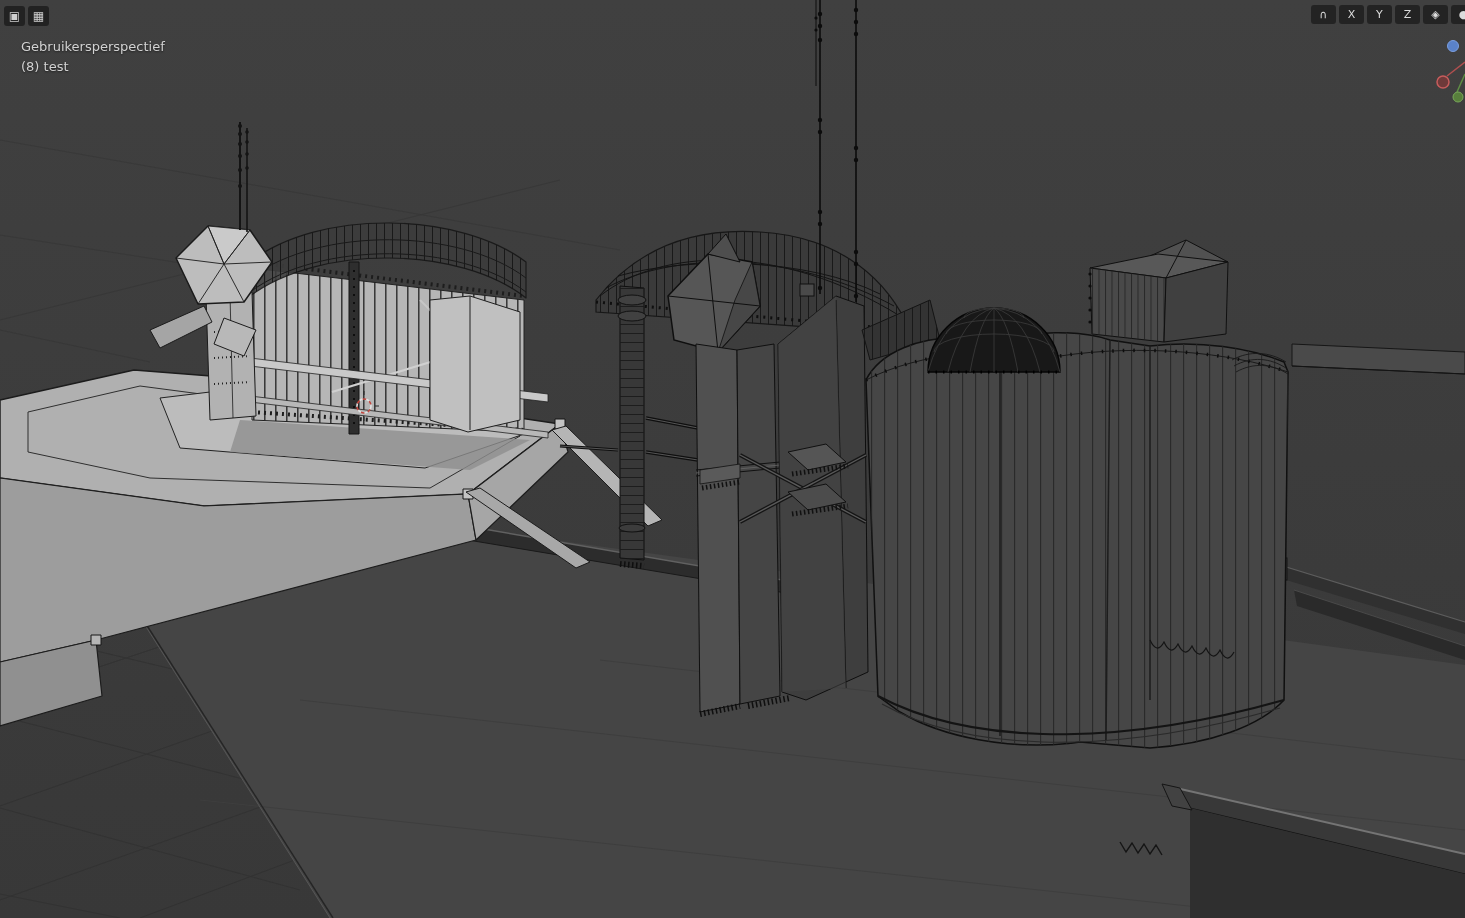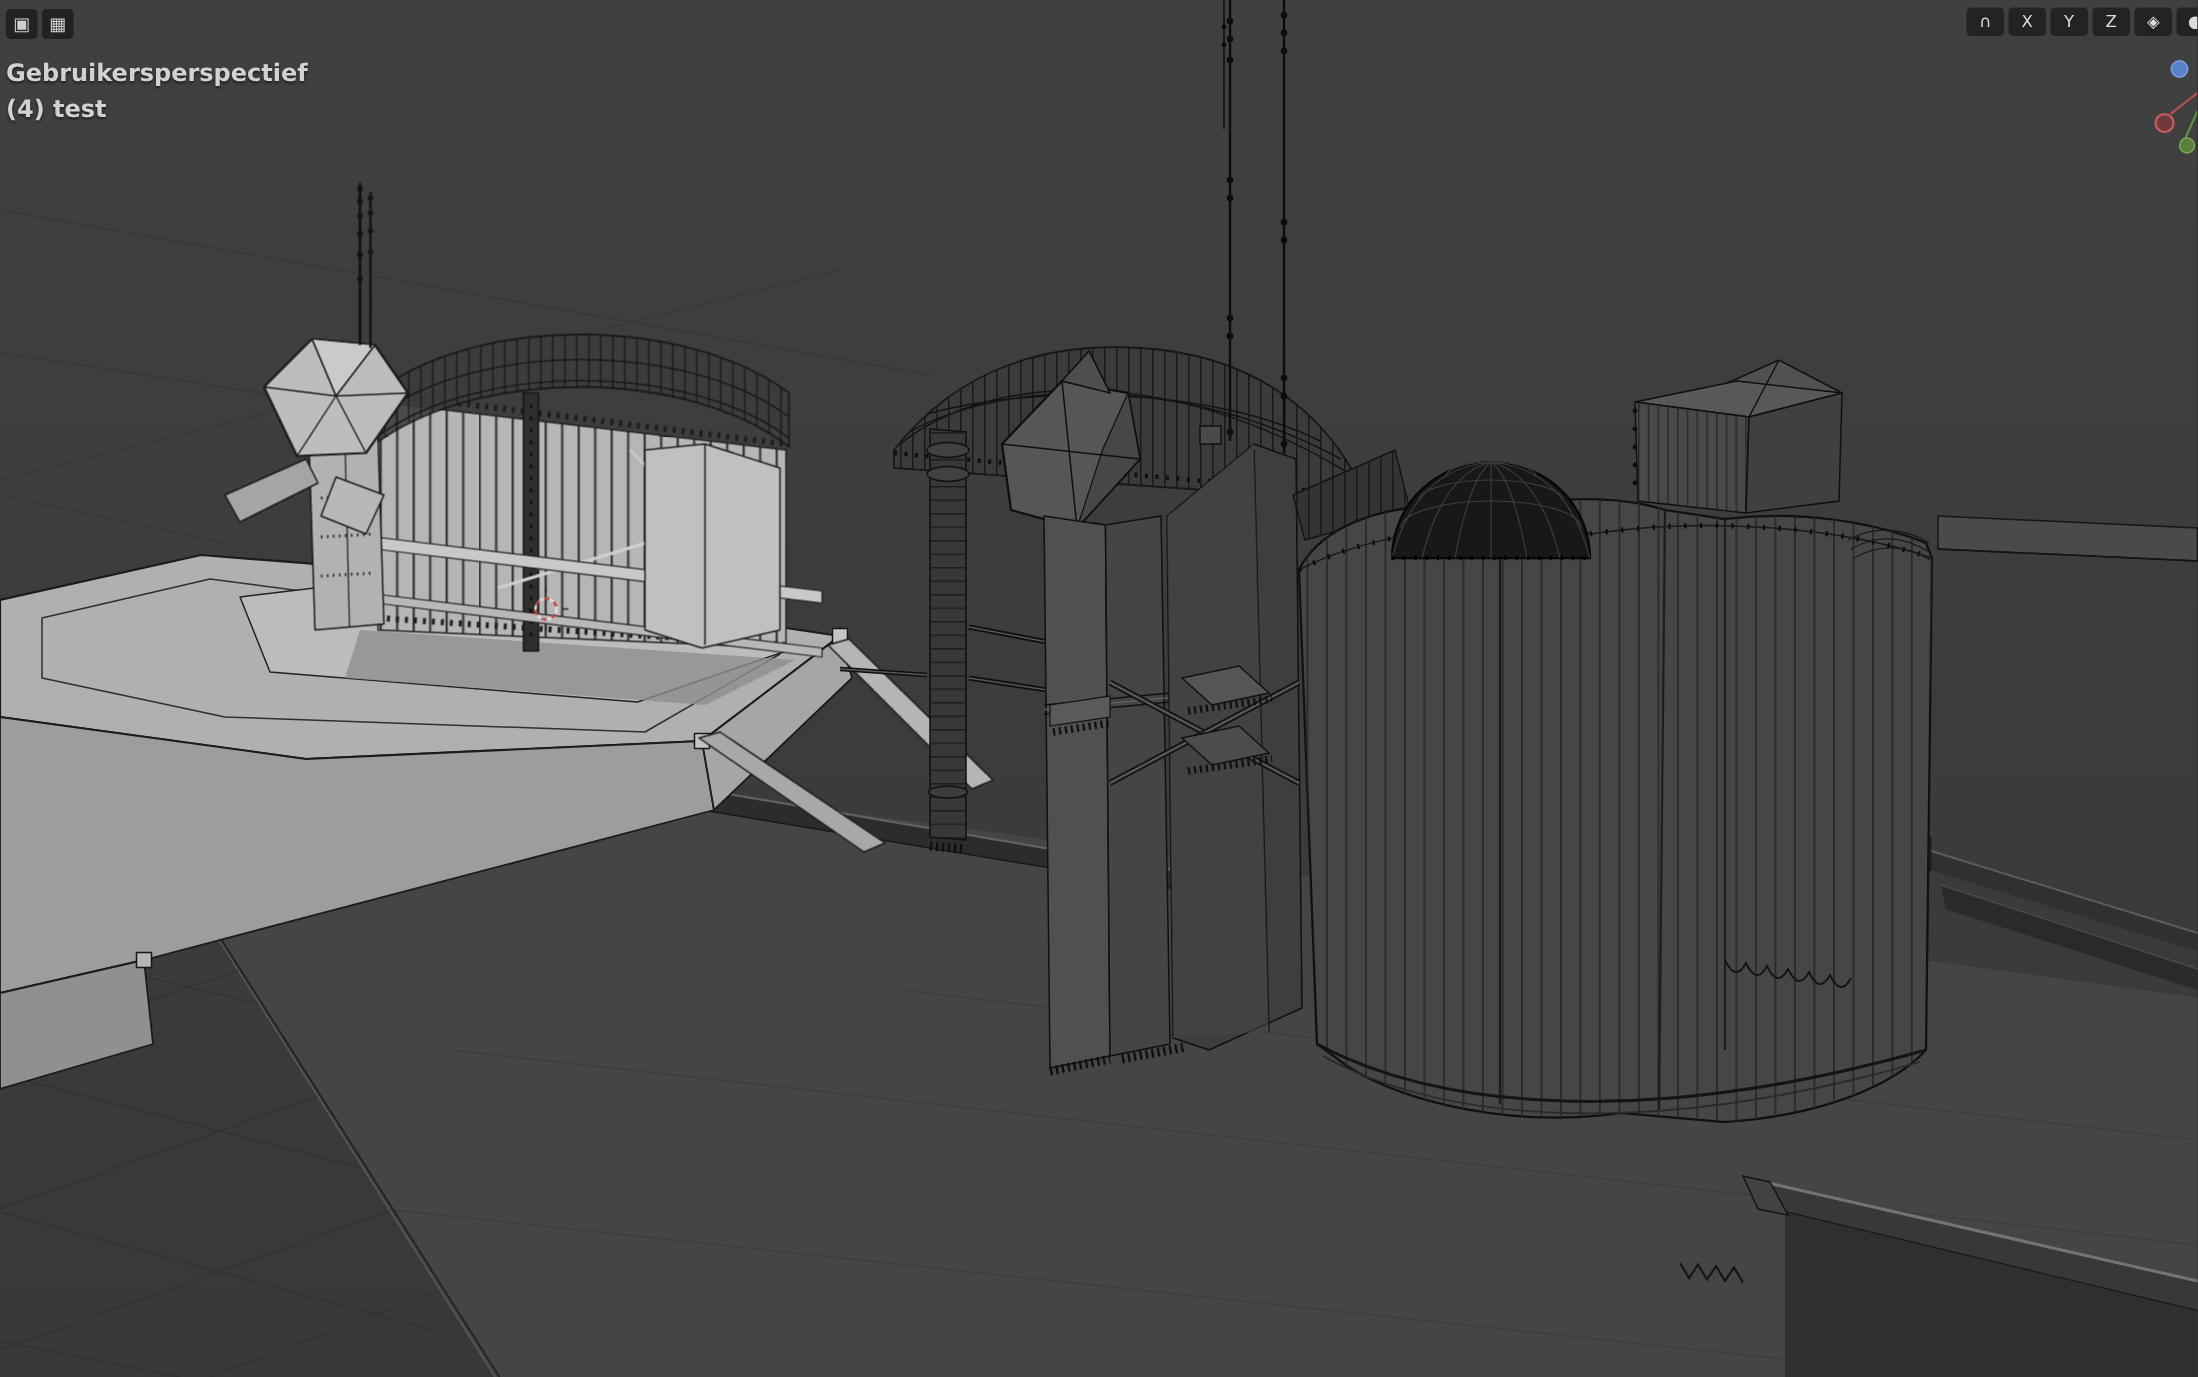--- a/index.html
+++ b/index.html
@@ -1,22 +1,22 @@
 <!DOCTYPE html>
 <html><head>
 <meta charset="utf-8">
 <style>
   html,body{margin:0;padding:0;background:#2b2b2b;font-family:"DejaVu Sans",sans-serif;}
   .viewport{position:relative;width:1465px;height:918px;overflow:hidden;background:#3c3c3c;}
   svg.scene{position:absolute;left:0;top:0;}
   .tl-icons{position:absolute;top:6px;left:4px;display:flex;gap:3px;z-index:5;}
   .icon-chip{width:21px;height:20px;border-radius:3px;background:rgba(29,29,29,.85);
     color:#cfcfcf;font-size:12px;display:flex;align-items:center;justify-content:center;cursor:pointer;}
-  .labels{position:absolute;top:37px;left:4px;color:#d2d2d2;font-size:16px;line-height:1.5;
-    text-shadow:0 1px 2px rgba(0,0,0,.55);z-index:5;font-weight:bold;}
+  .labels{position:absolute;top:37px;left:21px;color:#d2d2d2;font-size:13px;line-height:1.5;
+    text-shadow:0 1px 2px rgba(0,0,0,.55);z-index:5;}
   .tr-bar{position:absolute;top:5px;right:2px;display:flex;gap:3px;align-items:center;z-index:5;}
   .chip{height:19px;min-width:19px;padding:0 3px;background:rgba(30,30,30,.85);border-radius:3px;
     color:#dcdcdc;font-size:11px;display:flex;align-items:center;justify-content:center;cursor:pointer;}
   .chip.axis{font-weight:500;letter-spacing:.2px;}
   .chip.clipped{margin-right:-13px;}
   .gizmo{position:absolute;top:36px;right:0;width:34px;height:72px;z-index:5;}
 </style>
 </head>
 <body>
 
@@ -282,21 +282,21 @@
     <div class="icon-chip">
       <span>▣</span>
     </div>
     <div class="icon-chip">
       <span>▦</span>
     </div>
   </div>
 
   <div class="labels">
     <div>Gebruikersperspectief</div>
-    <div>(4) test</div>
+    <div>(8) test</div>
   </div>
 
   <div class="tr-bar">
     <div class="chip">
       <span>∩</span>
     </div>
     <div class="chip axis">
       <span>X</span>
     </div>
     <div class="chip axis">

